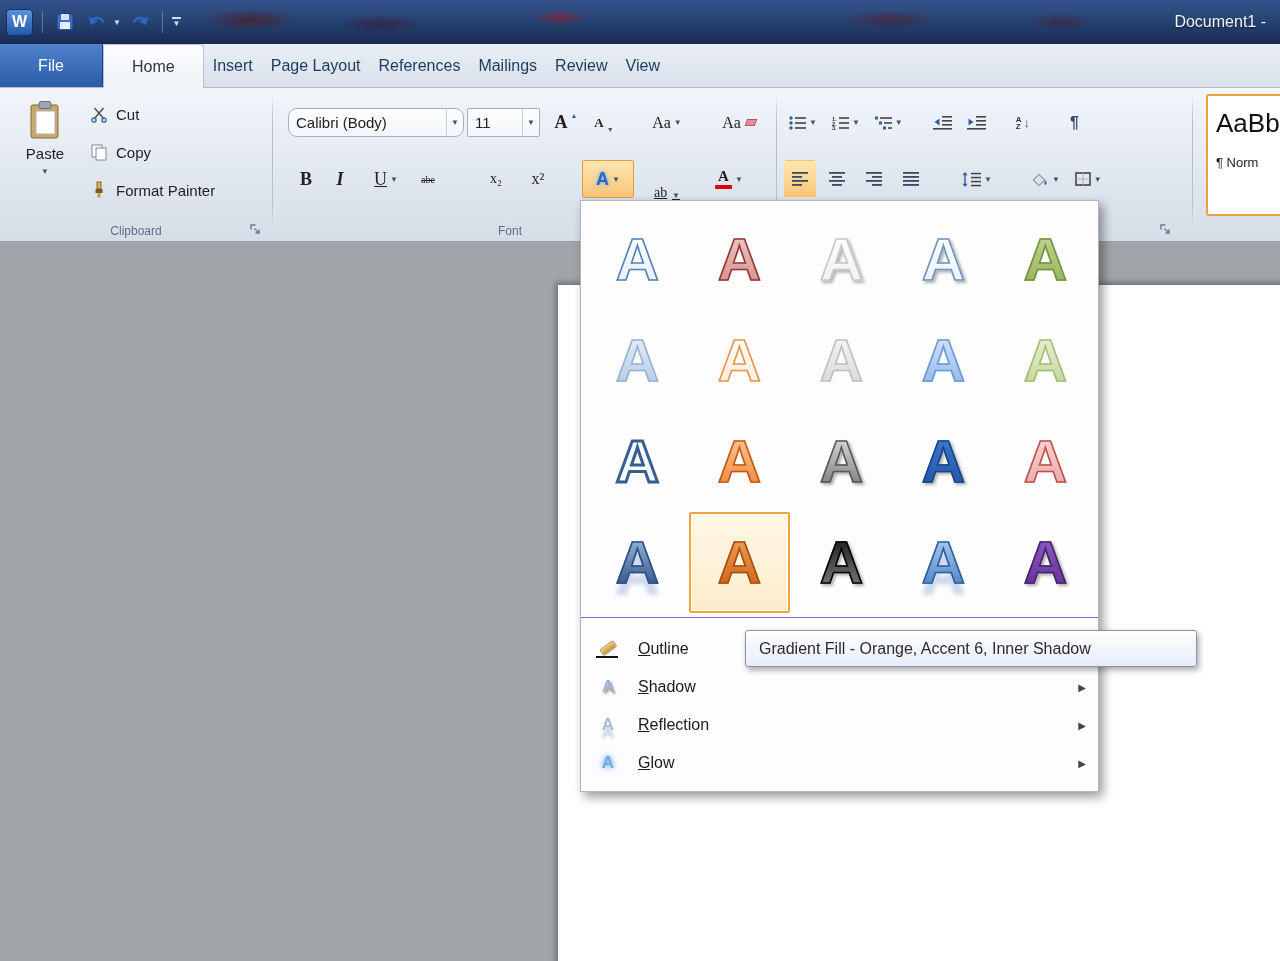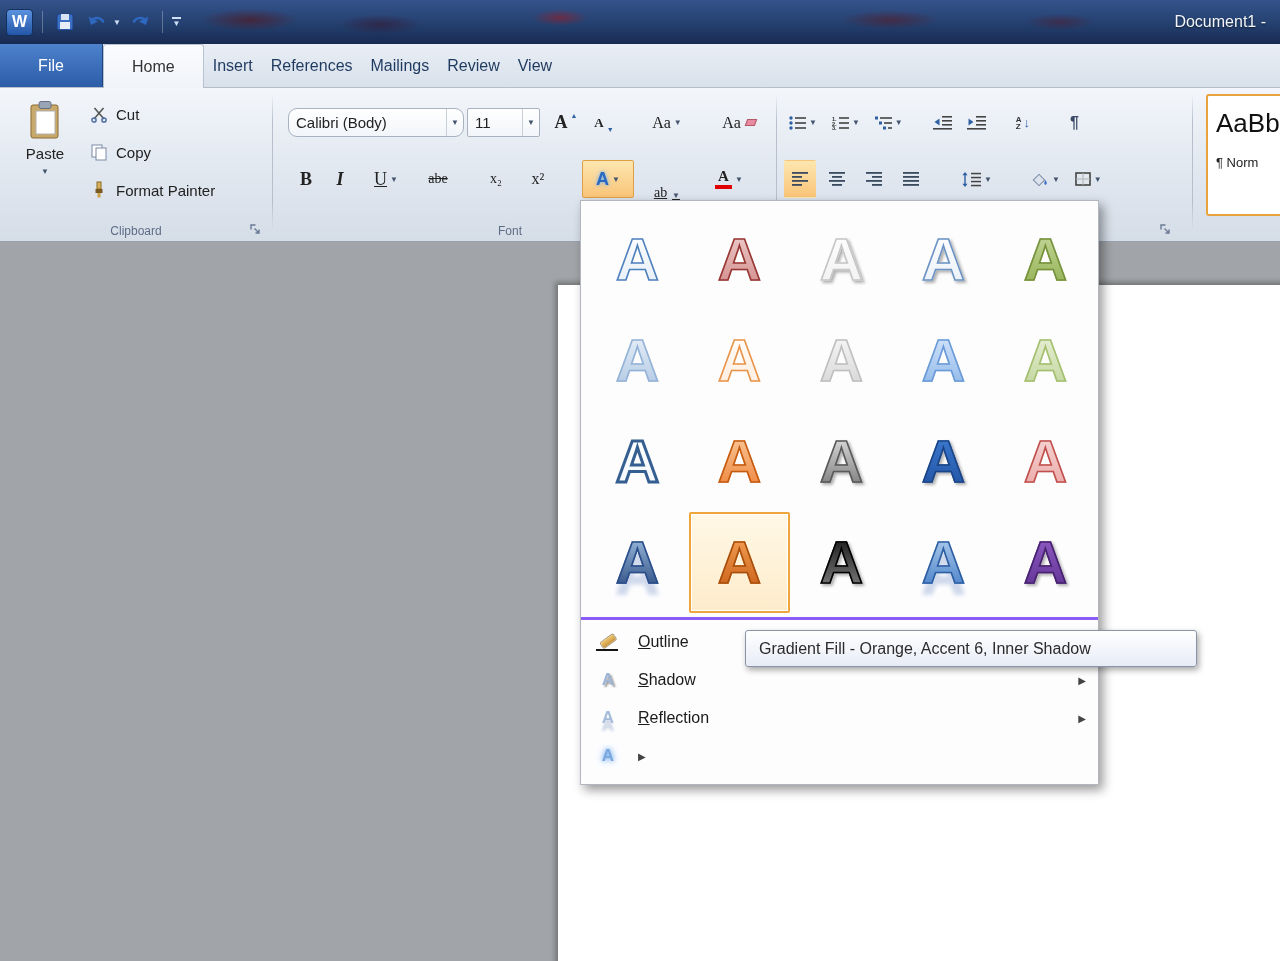--- a/index.html
+++ b/index.html
@@ -102,21 +102,21 @@
   
   .fx-dropdown { position:absolute; left:580px; top:200px; width:519px; background:#fdfdfe;
     border:1px solid #b2b7bf; box-shadow:4px 5px 10px rgba(0,0,0,.4); z-index:10; }
   .fx-gallery { display:grid; grid-template-columns:repeat(5,101px); grid-auto-rows:101px;
     column-gap:1px; padding:8px 5px 4px 6px; }
   .fx-cell { display:flex; align-items:center; justify-content:center; border:2px solid transparent; border-radius:2px; }
   .fx-cell.sel { border-color:#f0a43c; background:linear-gradient(#fff8e6,#fdeccb);
     box-shadow:inset 0 0 0 1px #fff; }
   .fx-a { font-size:60px; font-weight:bold; line-height:1; display:inline-block; padding:4px 6px;
     color:transparent; -webkit-background-clip:text; background-clip:text; }
-  .fx-menu { border-top:3px solid #8b5cf6; padding:3px 0 9px; }
+  .fx-menu { border-top:1px solid #8b5cf6; padding:12px 0 9px; }
   .menu-row { display:flex; align-items:center; height:38px; padding:0 10px 0 14px; font-size:16px; color:#1a1a1a; }
   .mi-ico { width:26px; height:26px; margin-right:17px; display:flex; align-items:center;
     justify-content:center; font-weight:bold; font-size:17px; position:relative; }
   .mi-shadow { color:#9db6d6; text-shadow:2px 2px 2px #9a9a9a; }
   .mi-reflection { color:#a4bcda; text-shadow:0 8px 3px rgba(150,170,205,.6); }
   .mi-glow { color:#7aa8dc; text-shadow:0 0 5px #6aa8f0, 0 0 9px #a8ccf8; }
   .mi-outline .pline { position:absolute; left:1px; bottom:4px; width:22px; height:2px; background:#141414; }
   .mi-outline .pbody { position:absolute; left:9px; bottom:7px; width:15px; height:6px;
     background:linear-gradient(#f0c76e,#c89440); transform:rotate(-36deg); transform-origin:left bottom;
     border-radius:1px; box-shadow:0 0 0 1px rgba(110,80,25,.55); }
@@ -162,20 +162,21 @@
         <span>▼</span>
       </div>
   </div>
   <div class="win-title">Document1 -</div>
 </div>
 
 <div class="tabrow">
     <div class="tab file-tab">File</div>
     <div class="tab active">Home</div>
     <div class="tab">Insert</div>
+    <div class="tab">Page Layout</div>
     <div class="tab">References</div>
     <div class="tab">Mailings</div>
     <div class="tab">Review</div>
     <div class="tab">View</div>
   </div>
 
 <div class="ribbon">
 
   <div class="paste-btn">
     <svg width="34" height="40">
@@ -247,21 +248,21 @@
   <div class="rbtn serifish" style="left:290px; top:72px; width:32px; height:38px; font-size:18px; font-weight:bold;">
     <span>B</span>
   </div>
   <div class="rbtn serifish" style="left:326px; top:72px; width:28px; height:38px; font-size:18px; font-style:italic; font-weight:bold;">
     <span>I</span>
   </div>
   <div class="rbtn serifish" style="left:360px; top:72px; width:52px; height:38px; font-size:18px;">
     <span style="text-decoration:underline;">U</span>
     <span class="arr">▼</span>
   </div>
-  <div class="rbtn serifish" style="left:414px; top:72px; width:48px; height:38px; font-size:14px;">
+  <div class="rbtn serifish" style="left:404px; top:72px; width:48px; height:38px; font-size:10px;">
     <span style="text-decoration:line-through;">abe</span>
   </div>
   <div class="rbtn serifish" style="left:478px; top:72px; width:36px; height:38px; font-size:14px;">
     <span>x₂</span>
   </div>
   <div class="rbtn serifish" style="left:518px; top:72px; width:40px; height:38px; font-size:16px;">
     <span>x²</span>
   </div>
   <div class="rbtn active-btn" style="left:582px; top:72px; width:52px; height:38px;">
     <span class="fx-btn-a">A</span>
@@ -535,20 +536,21 @@
         <span class="menu-label"><u>S</u>hadow</span>
         <span class="menu-arrow">▶</span>
       </div>
       <div class="menu-row">
         <span class="mi-ico mi-reflection">A</span>
         <span class="menu-label"><u>R</u>eflection</span>
         <span class="menu-arrow">▶</span>
       </div>
       <div class="menu-row">
         <span class="mi-ico mi-glow">A</span>
+        <span class="menu-label"><u>G</u>low</span>
         <span class="menu-arrow">▶</span>
       </div>
     </div>
 </div>
 
 <div class="tooltip">
   <span>Gradient Fill - Orange, Accent 6, Inner Shadow</span>
 </div>
 
 </body></html>

